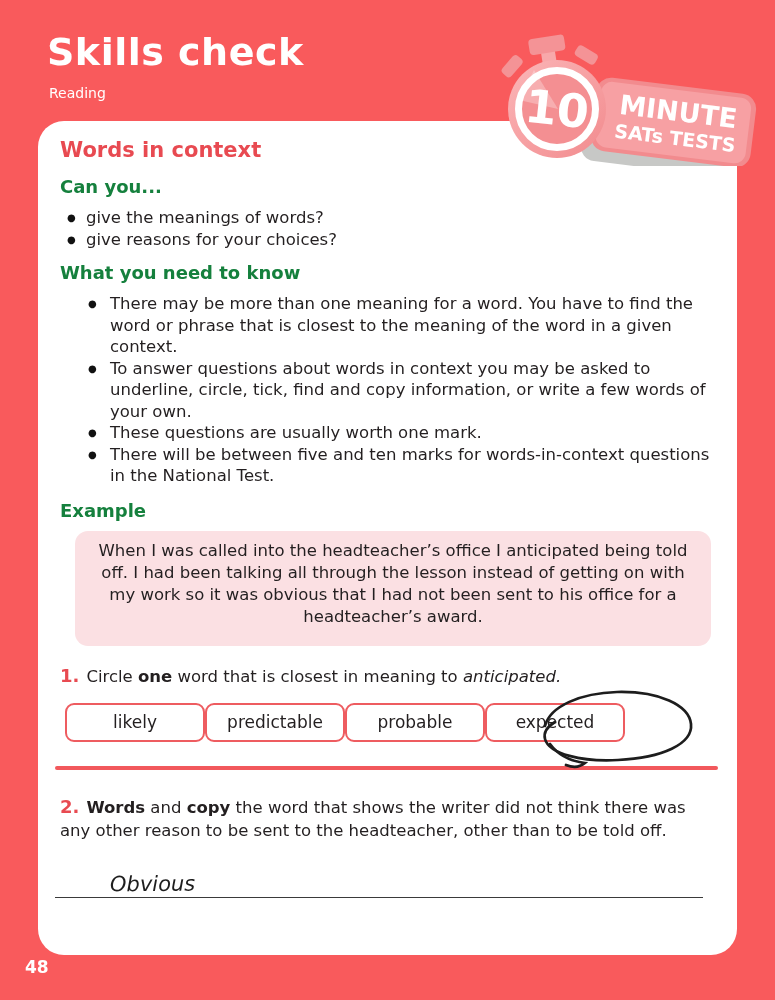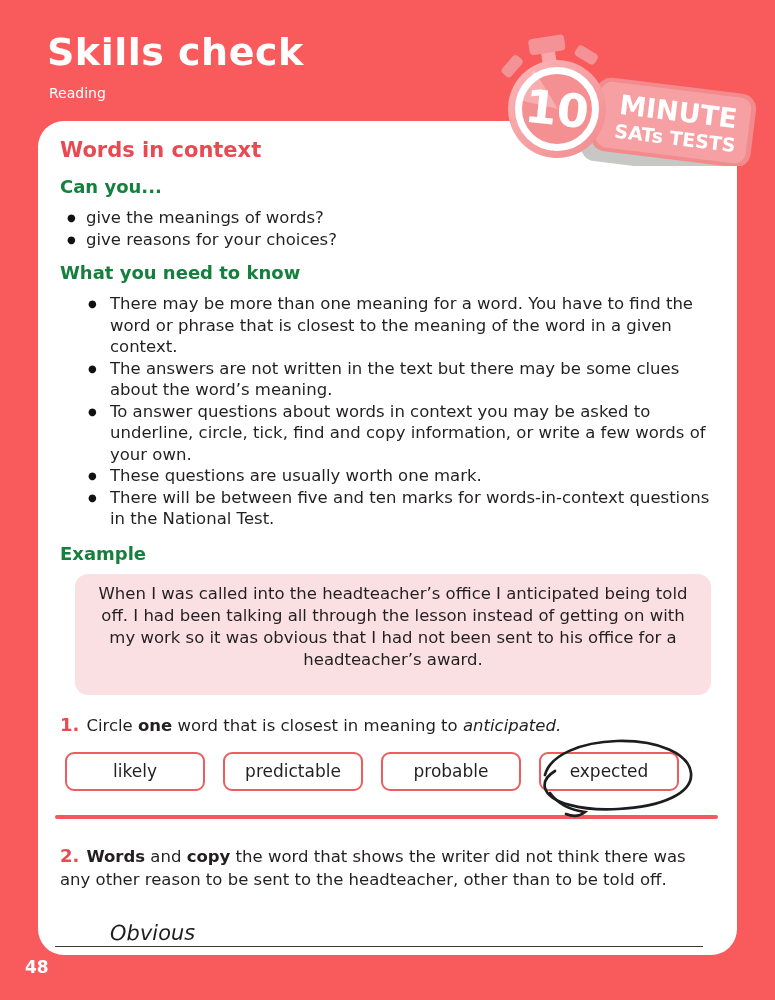--- a/index.html
+++ b/index.html
@@ -61,31 +61,31 @@
   }
   .know-list li::before {
     content: "●"; position: absolute; left: 28px; top: 0;
     font-size: 10px; line-height: 21.5px; color: #111;
   }
   .example-box {
     margin: 2px 0 0 15px;
     width: 636px;
     background: #fbe0e3;
     border-radius: 13px;
-    padding: 9px 18px 24px 18px;
+    padding: 9px 18px 18px 18px;
     font-size: 16.5px; line-height: 22px;
     text-align: center;
   }
   .question { margin-top: 18px; font-size: 16.5px; line-height: 23px; }
   .q-num { font-weight: bold; color: #e84a51; font-size: 18px; margin-right: 7px; }
   .b { font-weight: bold; }
   .i { font-style: italic; }
   
   .options-wrap { position: relative; margin-top: 15px; height: 40px; }
-  .options-row { display: flex; gap: 18px; margin-left: 5px; }
+  .options-row { display: flex; margin-left: 5px; }
   .option-box {
     width: 140px; height: 39px;
     border: 2px solid #ee5c60; border-radius: 9px;
     display: flex; align-items: center; justify-content: center;
     font-size: 17px; color: #231f20; background: #fff;
   }
   .circle-overlay {
     position: absolute; left: 465px; top: -17px;
     width: 185px; height: 97px; pointer-events: none;
   }
@@ -124,21 +124,20 @@
 
     <div class="sub-head">Can you...</div>
     <ul class="bullet-list">
       <li>give the meanings of words?</li>
       <li>give reasons for your choices?</li>
     </ul>
 
     <div class="sub-head">What you need to know</div>
     <ul class="know-list">
       <li>There may be more than one meaning for a word. You have to find the word or phrase that is closest to the meaning of the word in a given context.</li>
-      <li>The answers are not written in the text but there may be some clues about the word’s meaning.</li>
       <li>To answer questions about words in context you may be asked to underline, circle, tick, find and copy information, or write a few words of your own.</li>
       <li>These questions are usually worth one mark.</li>
       <li>There will be between five and ten marks for words-in-context questions in the National Test.</li>
     </ul>
 
     <div class="sub-head">Example</div>
     <div class="example-box">When I was called into the headteacher’s office I anticipated being told off. I had been talking all through the lesson instead of getting on with my work so it was obvious that I had not been sent to his office for a headteacher’s award.</div>
 
     <div class="question">
       <span class="q-num">1.</span><span><span>Circle </span><span class="b">one</span><span> word that is closest in meaning to </span><span class="i">anticipated.</span></span>

